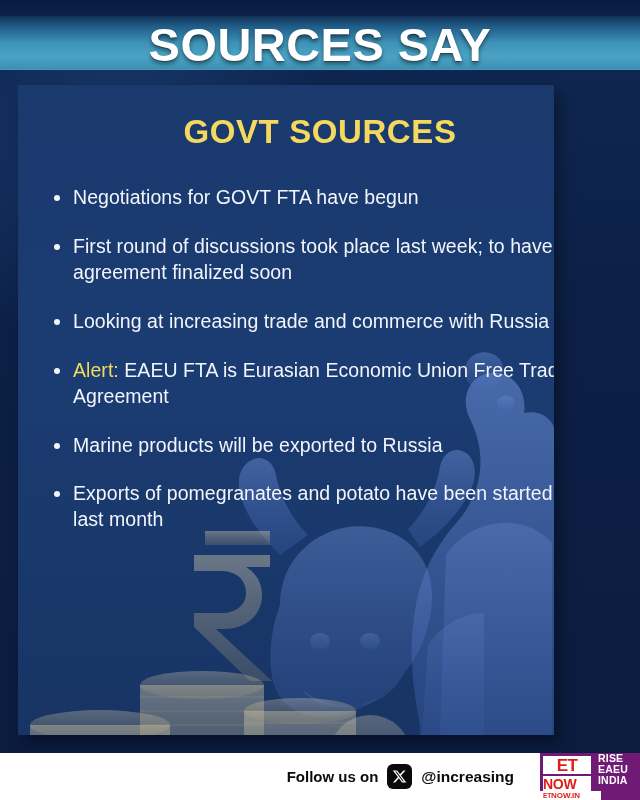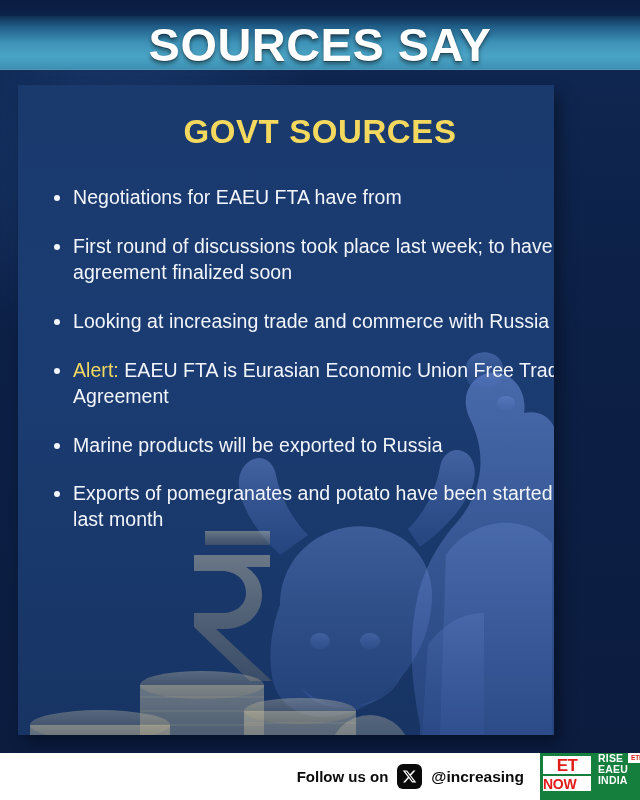--- a/index.html
+++ b/index.html
@@ -180,24 +180,24 @@
     font-size: 15.5px;
     color: #0b0b0b;
     white-space: nowrap;
   }
 
   
   .etnow {
     position: relative;
     width: 100px;
     height: 47px;
-    background: #15803d;
+    background: #701a75;
     display: flex;
-    flex-direction: row;
-    margin-left: 7px;
+    flex-direction: column;
+    margin-left: 17px;
   }
   .etnow-main {
     flex: 1;
     display: flex;
     align-items: stretch;
   }
   .etnow-left {
     width: 54px;
     padding: 3px 3px 0 3px;
     box-sizing: border-box;
@@ -346,21 +346,21 @@
           </g>
         </g>
       </svg>
     </div>
 
     <div class="card-title">GOVT SOURCES</div>
 
     <div class="bullets">
 
       <div class="bullet">
-        <span class="dot"></span><span>Negotiations for EAEU FTA have from</span>
+        <span class="dot"></span><span>Negotiations for GOVT FTA have begun</span>
       </div>
 
       <div class="bullet">
         <span class="dot"></span><span>First round of discussions took place last week; to have the agreement finalized soon</span>
       </div>
 
       <div class="bullet">
         <span class="dot"></span><span>Looking at increasing trade and commerce with Russia</span>
       </div>
 

